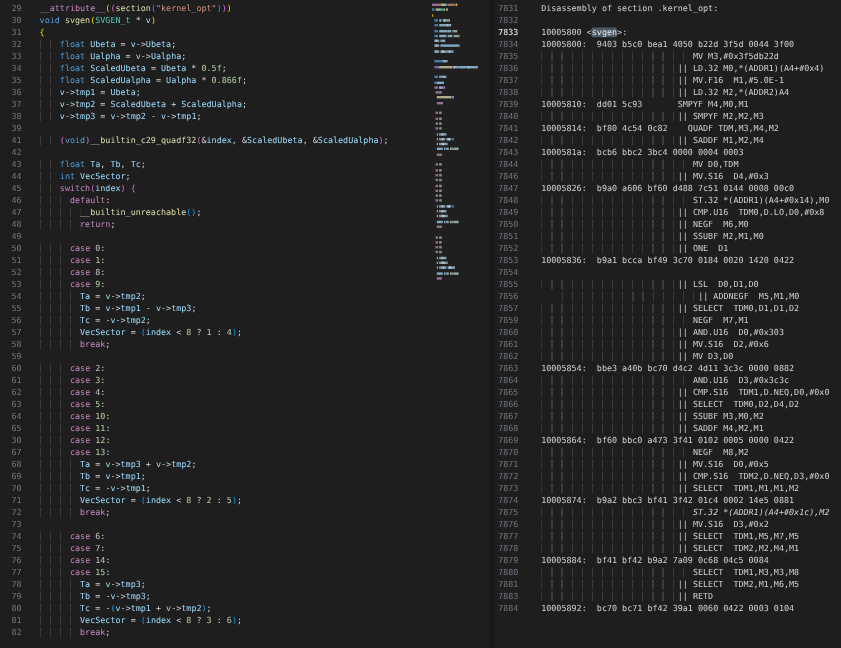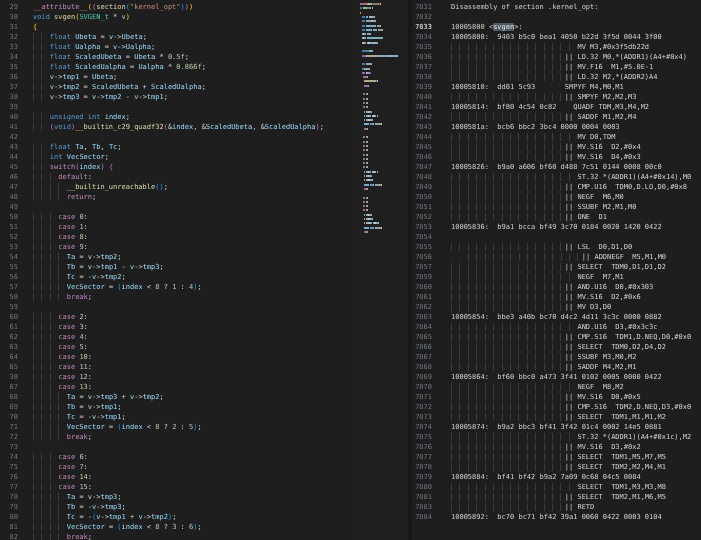--- a/index.html
+++ b/index.html
@@ -66,24 +66,20 @@
           <div class="ln">37</div>
           <div class="code"><span class="indent">    </span><span style="color: rgb(156, 220, 254);">v</span><span style="color: rgb(212, 212, 212);">-</span><span style="color: rgb(212, 212, 212);">&gt;</span><span style="color: rgb(156, 220, 254);">tmp2</span> <span style="color: rgb(212, 212, 212);">=</span> <span style="color: rgb(156, 220, 254);">ScaledUbeta</span> <span style="color: rgb(212, 212, 212);">+</span> <span style="color: rgb(156, 220, 254);">ScaledUalpha</span><span style="color: rgb(212, 212, 212);">;</span></div>
         </div>
         <div class="row">
           <div class="ln">38</div>
           <div class="code"><span class="indent">    </span><span style="color: rgb(156, 220, 254);">v</span><span style="color: rgb(212, 212, 212);">-</span><span style="color: rgb(212, 212, 212);">&gt;</span><span style="color: rgb(156, 220, 254);">tmp3</span> <span style="color: rgb(212, 212, 212);">=</span> <span style="color: rgb(156, 220, 254);">v</span><span style="color: rgb(212, 212, 212);">-</span><span style="color: rgb(212, 212, 212);">&gt;</span><span style="color: rgb(156, 220, 254);">tmp2</span> <span style="color: rgb(212, 212, 212);">-</span> <span style="color: rgb(156, 220, 254);">v</span><span style="color: rgb(212, 212, 212);">-</span><span style="color: rgb(212, 212, 212);">&gt;</span><span style="color: rgb(156, 220, 254);">tmp1</span><span style="color: rgb(212, 212, 212);">;</span></div>
         </div>
         <div class="row">
           <div class="ln">39</div>
           <div class="code"></div>
-        </div>
-        <div class="row">
-          <div class="ln">40</div>
-          <div class="code"><span class="indent">    </span><span style="color: rgb(86, 156, 214);">unsigned</span> <span style="color: rgb(86, 156, 214);">int</span> <span style="color: rgb(156, 220, 254);">index</span><span style="color: rgb(212, 212, 212);">;</span></div>
         </div>
         <div class="row">
           <div class="ln">41</div>
           <div class="code"><span class="indent">    </span><span style="color: rgb(218, 112, 214);">(</span><span style="color: rgb(86, 156, 214);">void</span><span style="color: rgb(218, 112, 214);">)</span><span style="color: rgb(220, 220, 170);">__builtin_c29_quadf32</span><span style="color: rgb(218, 112, 214);">(</span><span style="color: rgb(212, 212, 212);">&amp;</span><span style="color: rgb(156, 220, 254);">index</span><span style="color: rgb(212, 212, 212);">,</span> <span style="color: rgb(212, 212, 212);">&amp;</span><span style="color: rgb(156, 220, 254);">ScaledUbeta</span><span style="color: rgb(212, 212, 212);">,</span> <span style="color: rgb(212, 212, 212);">&amp;</span><span style="color: rgb(156, 220, 254);">ScaledUalpha</span><span style="color: rgb(218, 112, 214);">)</span><span style="color: rgb(212, 212, 212);">;</span></div>
         </div>
         <div class="row">
           <div class="ln">42</div>
           <div class="code"></div>
         </div>
         <div class="row">
@@ -597,24 +593,20 @@
         </div>
         <div class="row">
           <div class="ln">7843</div>
           <div class="code" style="color: rgb(210, 210, 210);">1000581a:  bcb6 bbc2 3bc4 0000 0004 0003</div>
         </div>
         <div class="row">
           <div class="ln">7844</div>
           <div class="code" style="color: rgb(210, 210, 210);"><span class="indent">                              </span>MV D0,TDM</div>
         </div>
         <div class="row">
-          <div class="ln">7845</div>
-          <div class="code" style="color: rgb(210, 210, 210);"><span class="indent">                           </span>|| MV.S16  D2,#0x4</div>
-        </div>
-        <div class="row">
           <div class="ln">7846</div>
           <div class="code" style="color: rgb(210, 210, 210);"><span class="indent">                           </span>|| MV.S16  D4,#0x3</div>
         </div>
         <div class="row">
           <div class="ln">7847</div>
           <div class="code" style="color: rgb(210, 210, 210);">10005826:  b9a0 a606 bf60 d488 7c51 0144 0008 00c0</div>
         </div>
         <div class="row">
           <div class="ln">7848</div>
           <div class="code" style="color: rgb(210, 210, 210);"><span class="indent">                              </span>ST.32 *(ADDR1)(A4+#0x14),M0</div>
@@ -713,21 +705,21 @@
         <div class="row">
           <div class="ln">7873</div>
           <div class="code" style="color: rgb(210, 210, 210);"><span class="indent">                           </span>|| SELECT  TDM1,M1,M1,M2</div>
         </div>
         <div class="row">
           <div class="ln">7874</div>
           <div class="code" style="color: rgb(210, 210, 210);">10005874:  b9a2 bbc3 bf41 3f42 01c4 0002 14e5 0881</div>
         </div>
         <div class="row">
           <div class="ln">7875</div>
-          <div class="code" style="color: rgb(210, 210, 210);"><span class="indent">                              </span>ST.32 *(ADDR1)(A4+#0x1c),M2</div>
+          <div class="code" style="color: rgb(210, 210, 210); font-style: italic;"><span class="indent">                              </span>ST.32 *(ADDR1)(A4+#0x1c),M2</div>
         </div>
         <div class="row">
           <div class="ln">7876</div>
           <div class="code" style="color: rgb(210, 210, 210);"><span class="indent">                           </span>|| MV.S16  D3,#0x2</div>
         </div>
         <div class="row">
           <div class="ln">7877</div>
           <div class="code" style="color: rgb(210, 210, 210);"><span class="indent">                           </span>|| SELECT  TDM1,M5,M7,M5</div>
         </div>
         <div class="row">

